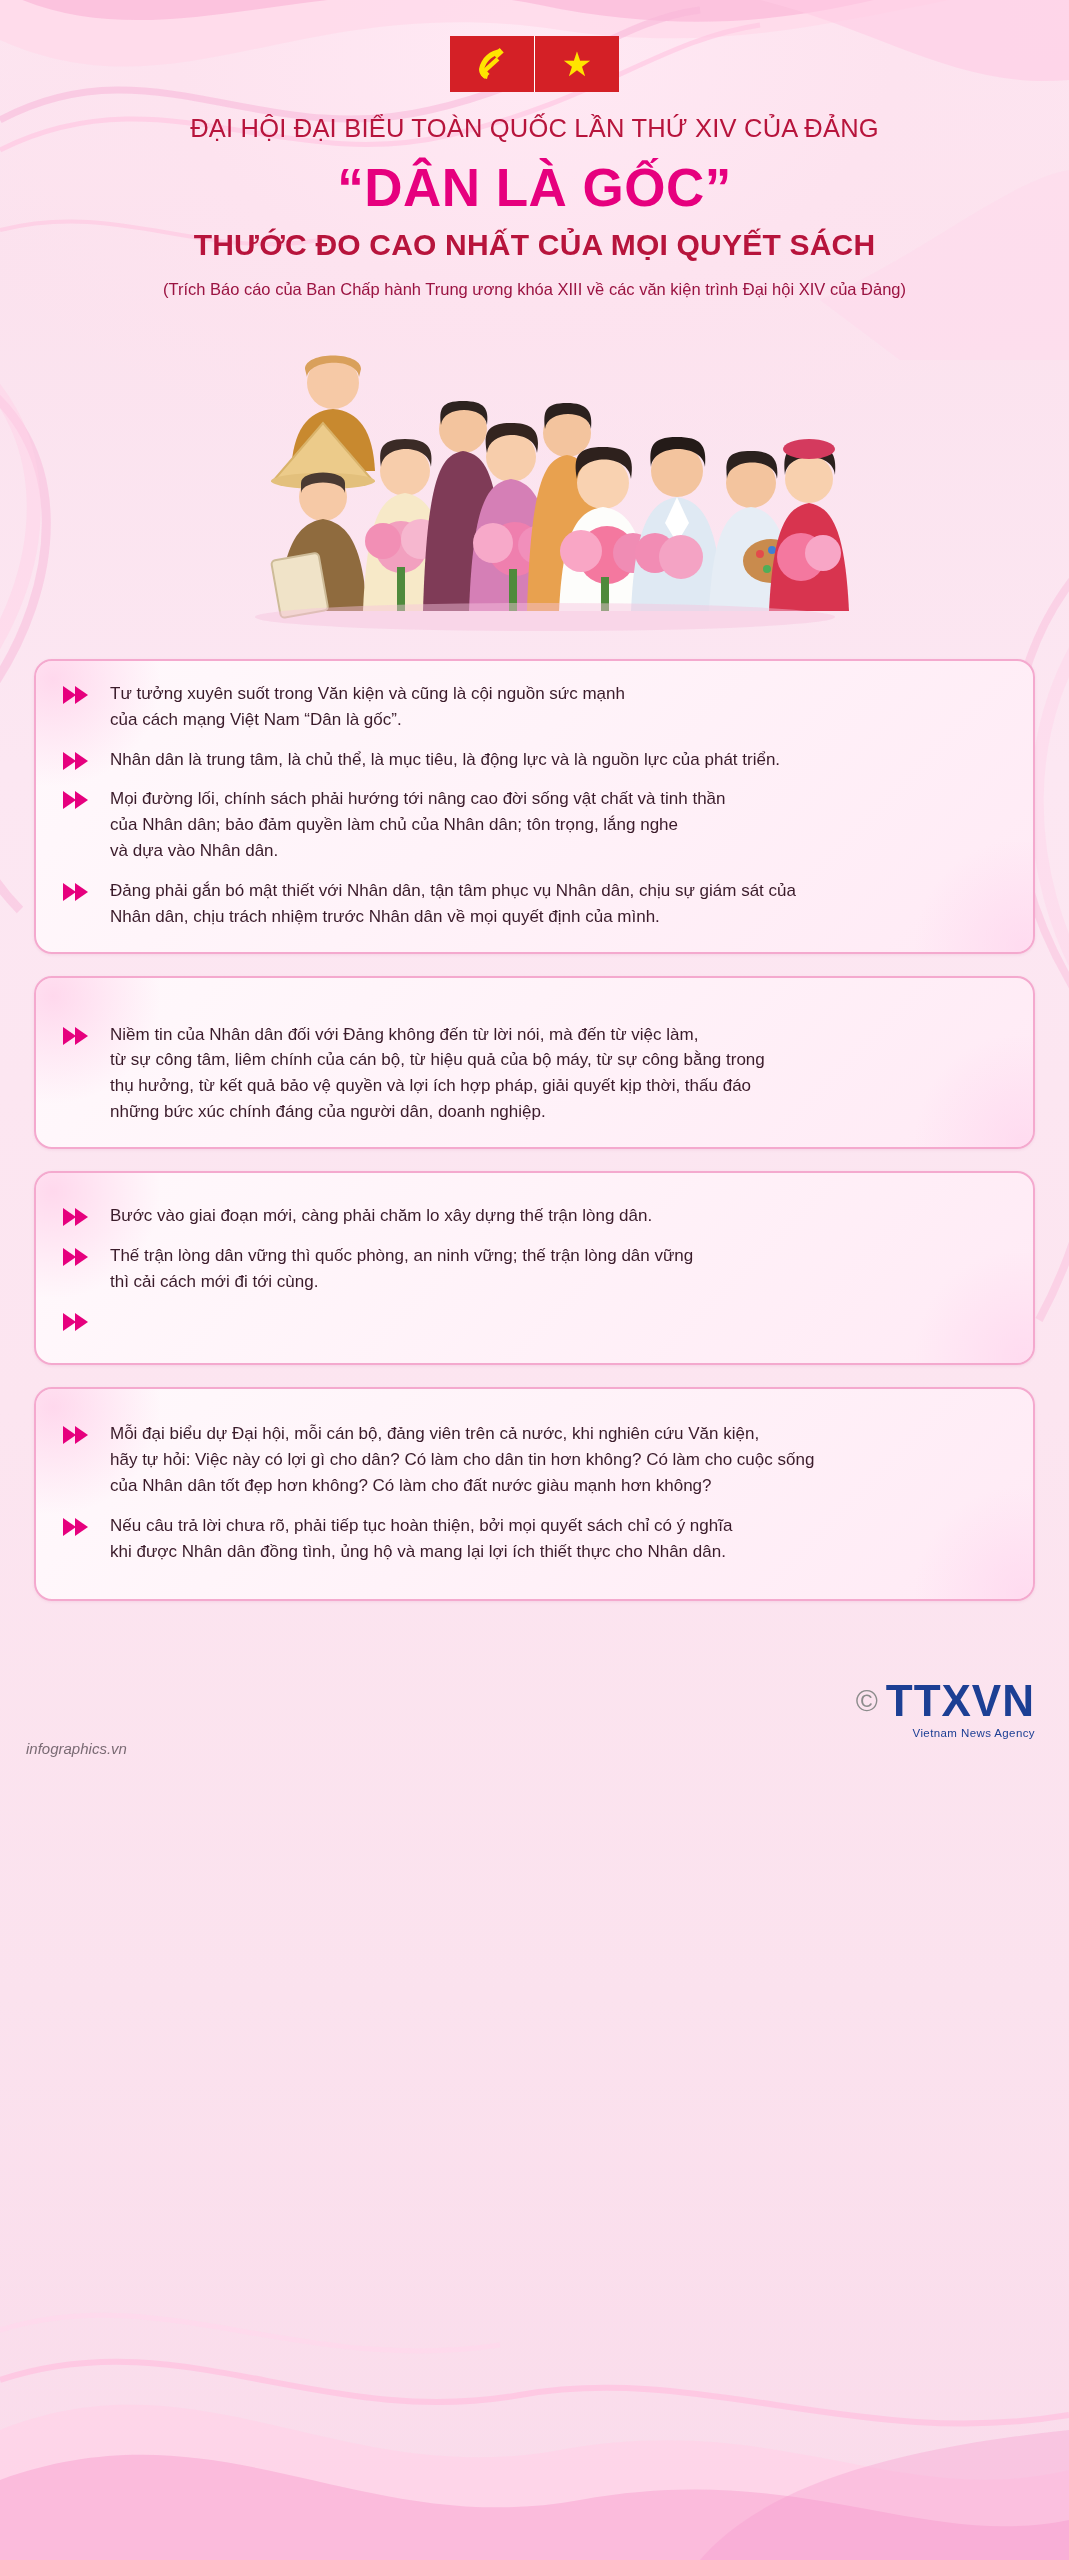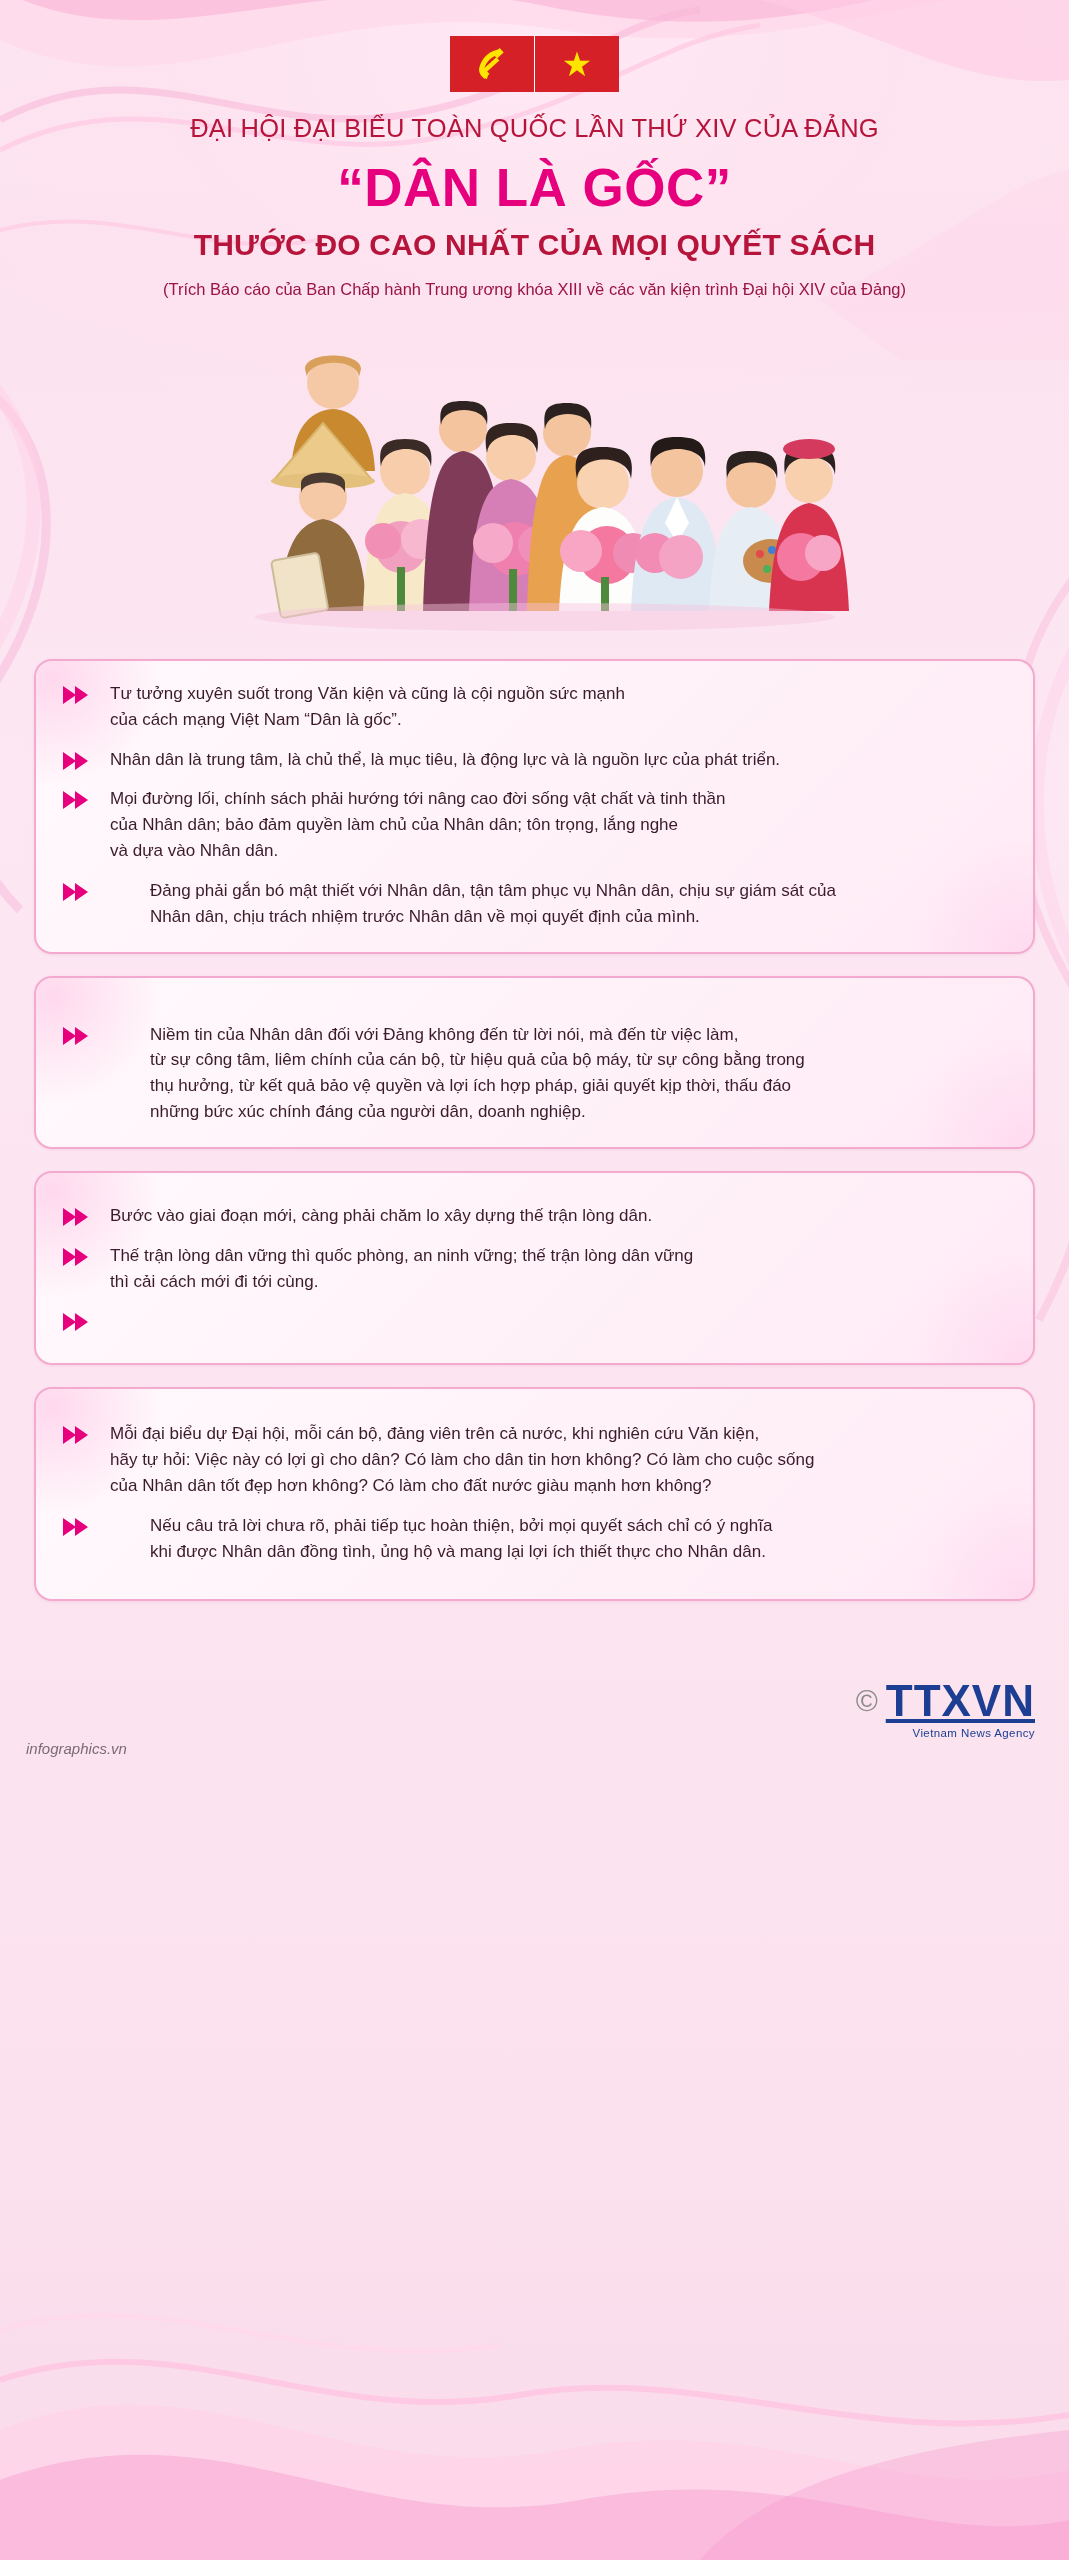--- a/index.html
+++ b/index.html
@@ -139,21 +139,21 @@
     pointer-events: none;
   }
 
   .bullet-row {
     display: flex;
     align-items: flex-start;
     margin-bottom: 14px;
     position: relative;
     z-index: 2;
   }
-  .bullet-row:last-child { margin-bottom: 0; gap: 40px; }
+  .bullet-row:last-child { margin-bottom: 0; }
 
   .arrow {
     flex: 0 0 auto;
     width: 28px;
     height: 22px;
     margin-right: 12px;
     margin-top: 3px;
   }
   .arrow svg { display: block; }
 
@@ -186,21 +186,20 @@
     font-size: 30px;
     color: #8c8c8c;
     line-height: 1;
   }
   .ttxvn {
     font-size: 44px;
     font-weight: bold;
     color: #1c3f94;
     letter-spacing: 1px;
     line-height: 1;
-    text-decoration: underline;
   }
   .agency {
     font-size: 11.5px;
     color: #1c3f94;
     letter-spacing: 0.4px;
     margin-top: 4px;
     text-align: right;
   }
   .source {
     position: absolute;

